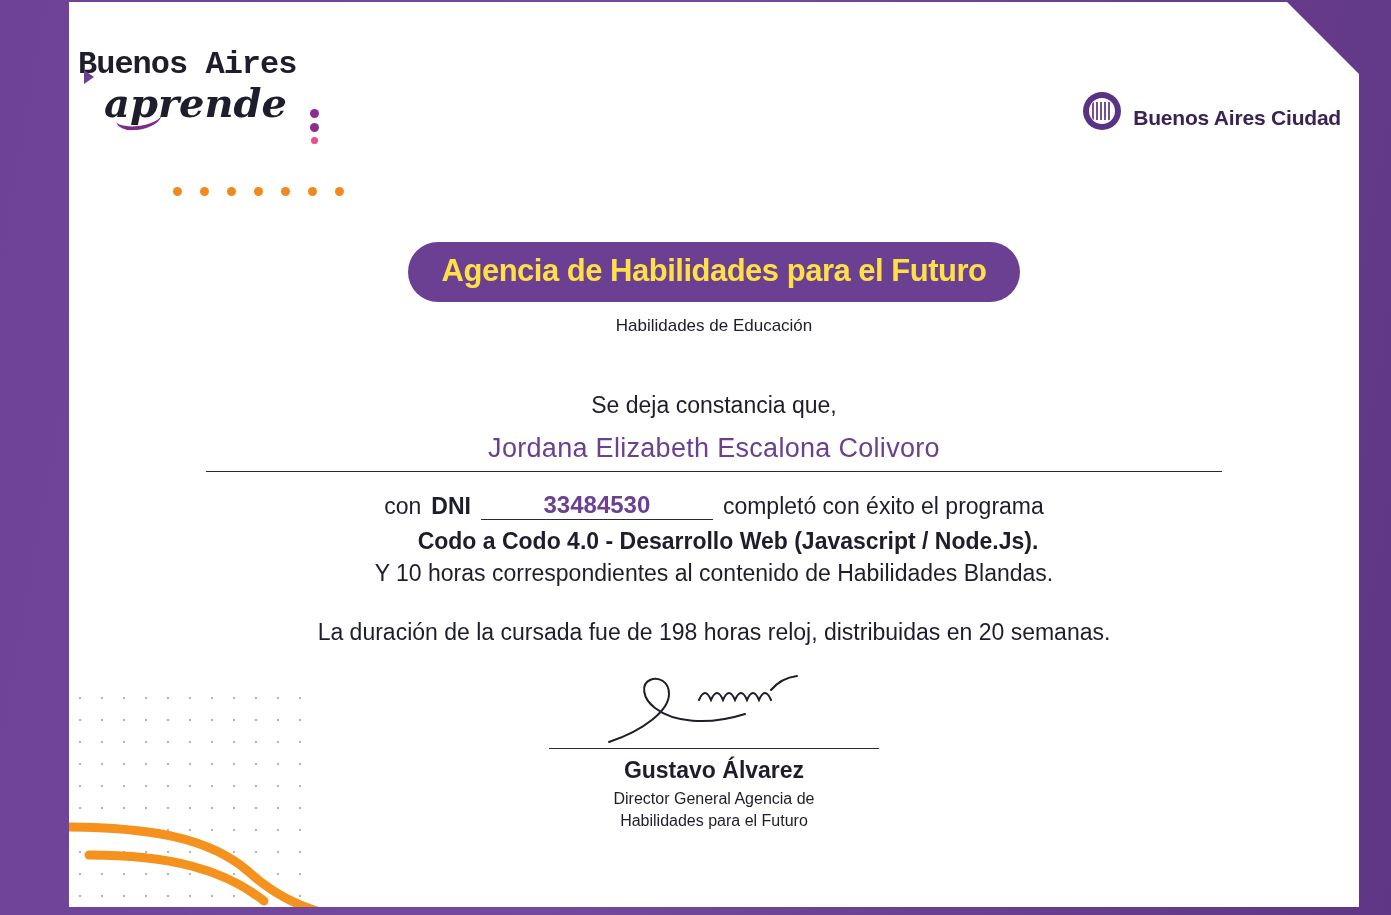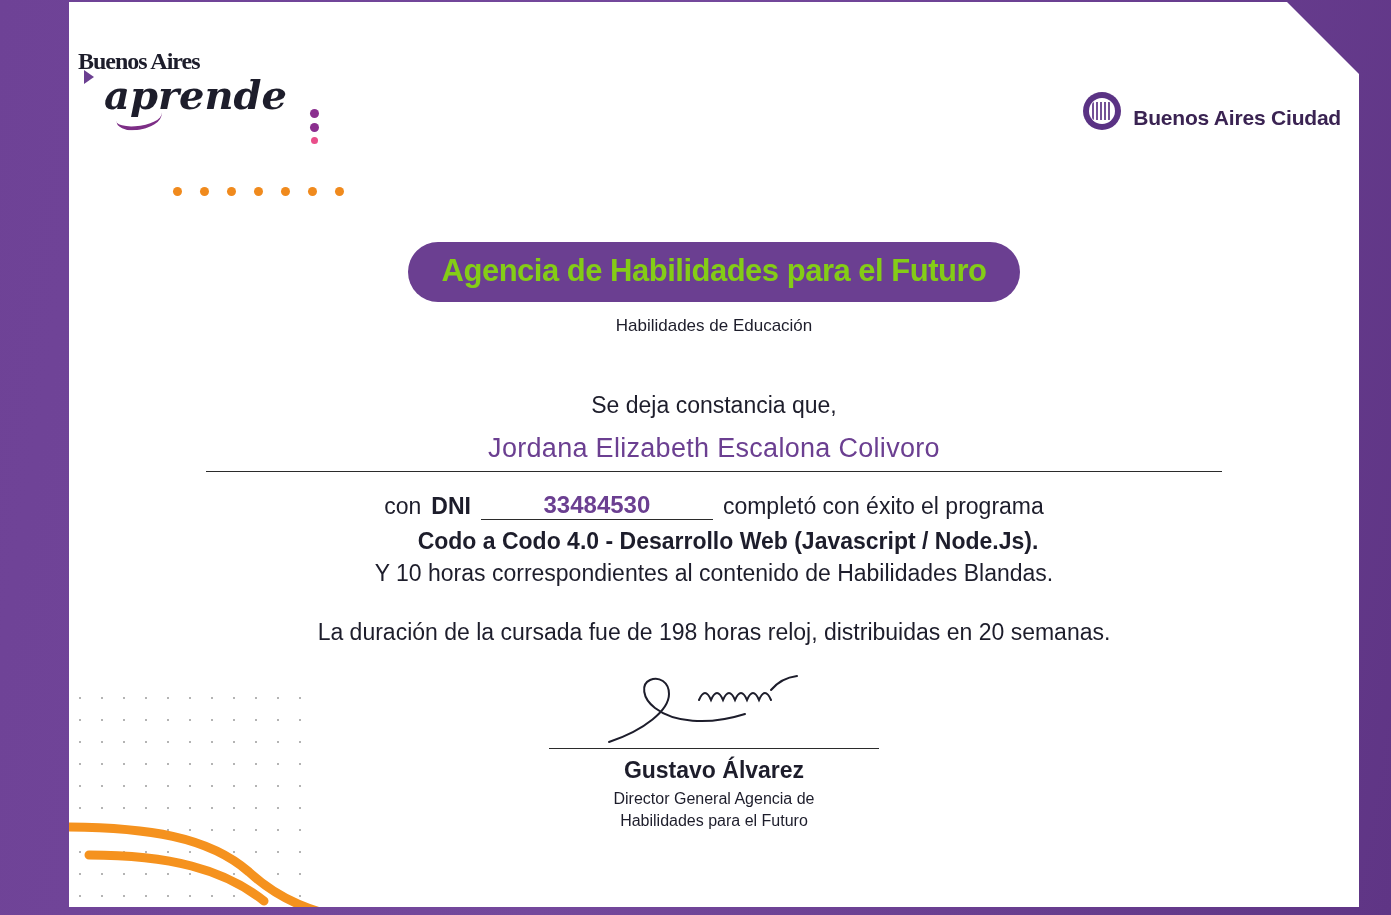--- a/index.html
+++ b/index.html
@@ -47,23 +47,23 @@
     z-index: 5;
     box-shadow: 0 0 0 0 rgba(0,0,0,0);
   }
   .logo-inner {
     position: absolute;
     left: 42px;
     top: 22px;
     width: 240px;
   }
   .logo-line1 {
-    font-family: Liberation Serif, serif;
-    font-weight: bold;
-    font-size: 24px;
+    font-family: Liberation Mono, monospace;
+    font-weight: bold;
+    font-size: 32px;
     letter-spacing: -1px;
     color: #1d1d2b;
     line-height: 1;
   }
   .logo-line2 {
     position: relative;
     font-family: "DejaVu Serif", serif;
     font-style: italic;
     font-weight: bold;
     font-size: 40px;
@@ -174,21 +174,21 @@
     position: absolute;
     left: 0;
     top: 0;
     width: 100%;
     text-align: center;
   }
   .agency-pill {
     display: inline-block;
     margin-top: 240px;
     background: #6b3f91;
-    color: #84cc16;
+    color: #fde047;
     font-weight: bold;
     font-size: 31px;
     letter-spacing: -0.5px;
     padding: 11px 34px 13px;
     border-radius: 34px;
   }
   .ministry {
     margin-top: 14px;
     font-size: 17px;
     color: #1d1d2b;

